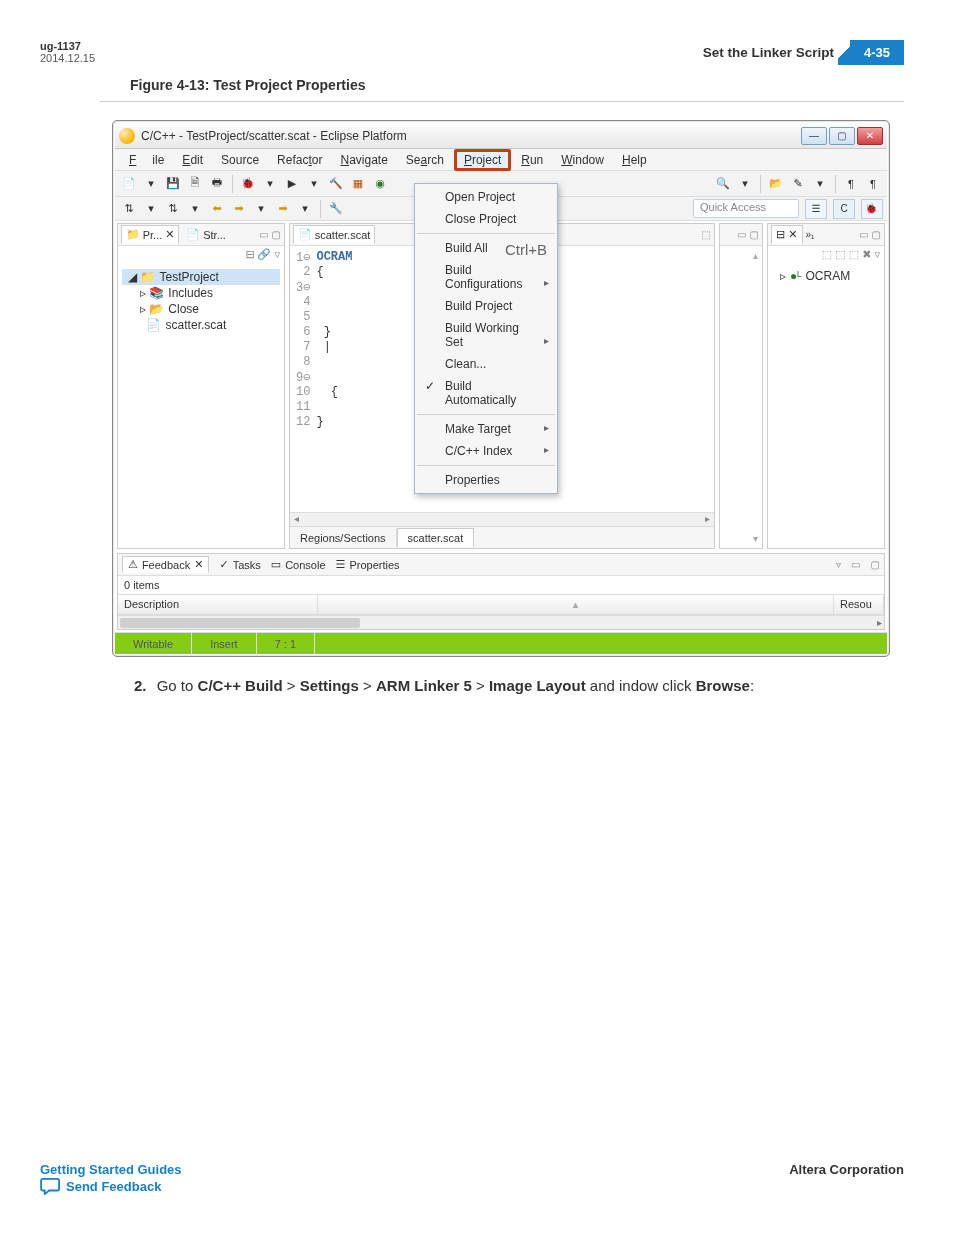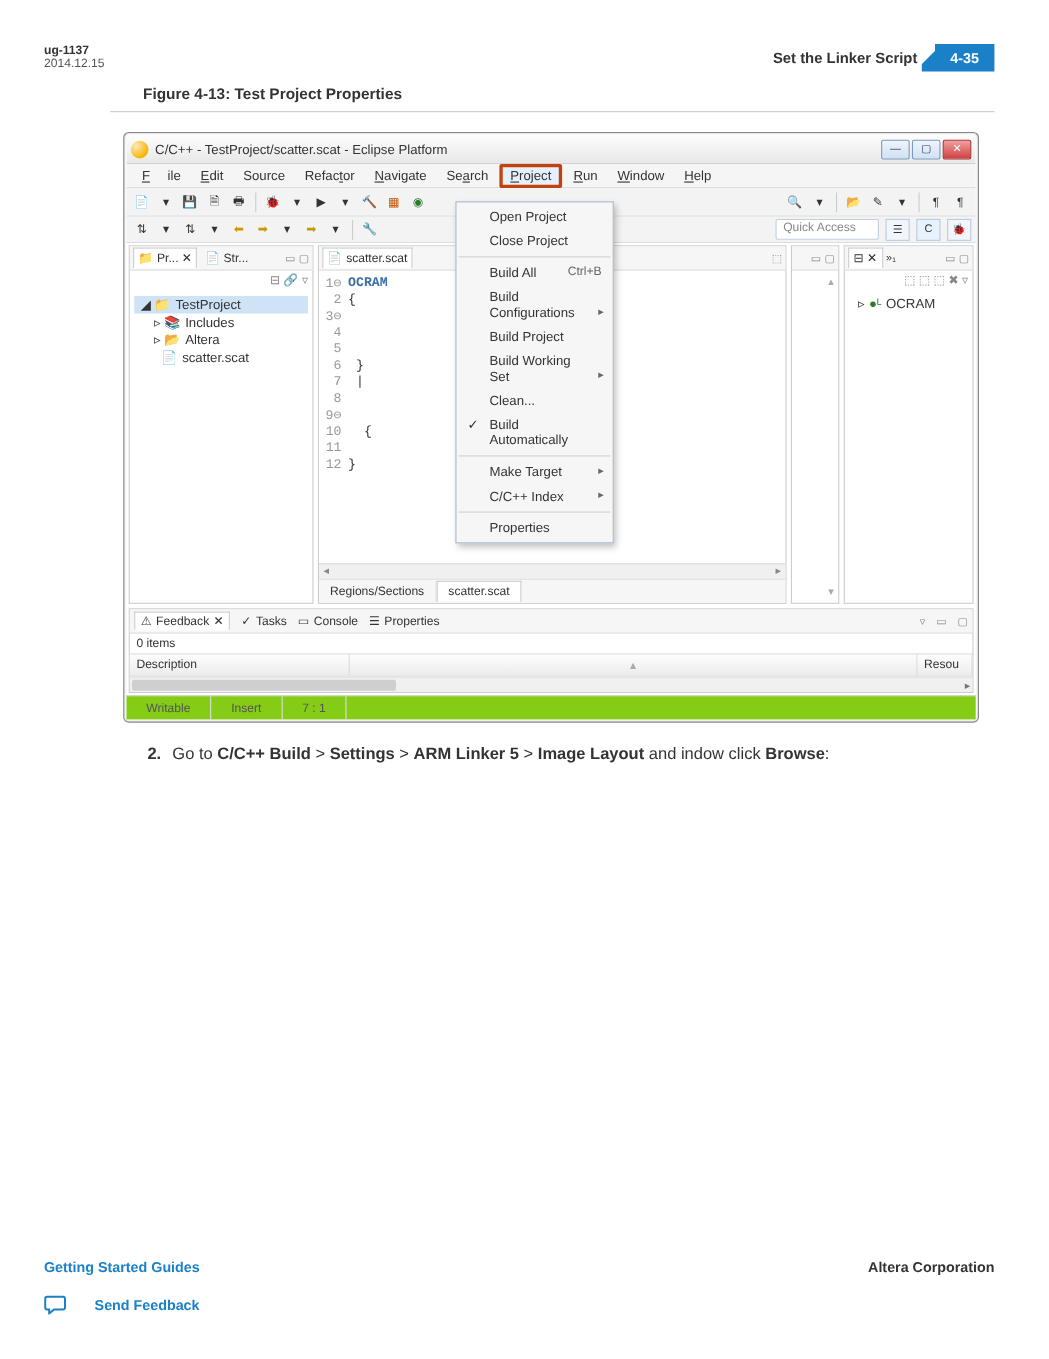--- a/index.html
+++ b/index.html
@@ -28,21 +28,21 @@
 
   .menubar { height:22px; background:#f5f5f5; border-bottom:1px solid #ddd; display:flex; align-items:center; padding:0 6px; font-size:12px; gap:2px;}
   .menubar span { padding:2px 8px; }
   .menubar span u { text-decoration:underline;}
   .menubar span.active { border:3px solid #c2410c; background:#e6f0fb; border-radius:2px; padding:1px 7px;}
 
   .toolbar { height:26px; background:#f3f3f3; border-bottom:1px solid #ddd; display:flex; align-items:center; padding:0 4px; gap:2px; font-size:11px;}
   .toolbar.secondary { height:24px;}
   .tb-item { width:20px;height:20px; display:inline-flex; align-items:center;justify-content:center; font-size:11px;}
   .tb-sep { width:1px; height:18px; background:#ccc; margin:0 3px;}
-  .quick-access { margin-left:auto; border:1px solid #c0d0e0; background:#fff; height:19px; width:94px; padding:1px 6px; font-size:11px; color:#888; border-radius:2px;}
+  .quick-access { margin-left:auto; border:1px solid #c0d0e0; background:#fff; height:19px; width:106px; padding:1px 6px; font-size:11px; color:#888; border-radius:2px;}
   .persp-btn { width:22px;height:20px; border:1px solid #bcd; background:#f0f6fc; margin-left:4px; display:inline-flex;align-items:center;justify-content:center; font-size:10px;}
 
   .ide-body { display:flex; background:#fff; height:330px;}
   .pane { border:1px solid #ccc; margin:2px; background:#fff; display:flex; flex-direction:column;}
   .pane-left { width:168px;}
   .pane-mid { flex:1;}
   .pane-out { width:44px;}
   .pane-right { width:118px;}
 
   .pane-tabs { height:22px; background:#f6f6f6; border-bottom:1px solid #ddd; display:flex; align-items:center; font-size:11px; padding:0 3px; gap:3px;}
@@ -55,21 +55,21 @@
   .tree-toolbar { text-align:right; padding:2px 4px; color:#888; font-size:11px;}
   .tree-row { padding:1px 0 1px 6px; display:flex; align-items:center; gap:4px;}
   .tree-row.selected { background:#cfe3f7;}
   .indent1{padding-left:18px;}
 
   
   .dropdown { position:absolute; left:374px; top:63px; width:144px; background:#f6f6f6; border:1px solid #a8b8cc; box-shadow:2px 3px 6px rgba(0,0,0,.25); font-size:12px; padding:2px 0;}
   .dd-item { padding:4px 28px 4px 30px; position:relative;}
   .dd-sep { height:1px; background:#d0d0d0; margin:3px 2px;}
   .dd-arrow::after{ content:"▸"; position:absolute; right:8px; color:#666; font-size:10px;}
-  .dd-shortcut { position:absolute; right:10px; color:#666; font-size:11px;}
+  .dd-shortcut { position:absolute; right:10px; color:#666; font-size:15px;}
   .dd-check::before{ content:"✓"; position:absolute; left:10px; color:#333;}
 
   
   .editor-body { padding:4px 6px; font-family:"Courier New",monospace; font-size:12px; color:#555; display:flex;}
   .gutter{ text-align:right; color:#999; padding-right:6px;}
   .gutter div{height:15px;}
   .code { color:#333;}
   .code div {height:15px;}
   .code .kw{ color:#3a6ea5; font-weight:bold;}
 
@@ -101,21 +101,21 @@
 
   
   .step-line { margin:20px 0 0 94px; font-size:15px;}
   .step-line .num{ font-weight:bold; margin-right:6px;}
   .step-line b{ font-weight:bold;}
 
   
   .doc-footer { position:absolute; left:40px; right:50px; bottom:40px; font-size:13px;}
   .foot-row1{ display:flex; justify-content:space-between; font-weight:bold;}
   .foot-row1 .left{ color:#1A80C8;}
-  .foot-row2{ margin-top:18px; display:flex; align-items:center; gap:24px;}
+  .foot-row2{ display:flex; align-items:center; gap:4px;}
   .feedback-icon{ width:22px;height:18px;}
   .foot-row2 span{ color:#1A80C8; font-weight:bold; font-size:13px;}
 </style>
 </head>
 <body>
 <div class="page">
 
 <div class="doc-header">
   <div>
     <div class="doc-code">ug-1137</div>
@@ -209,21 +209,21 @@
         <span class="pane-mini">▢</span>
       </div>
       <div class="tree-toolbar">
         <span>⊟</span>
         <span>🔗</span>
         <span>▿</span>
       </div>
       <div class="tree">
         <div class="tree-row selected">◢ 📁 <span>TestProject</span></div>
         <div class="tree-row indent1">▹ 📚 <span>Includes</span></div>
-        <div class="tree-row indent1">▹ 📂 <span>Altera</span></div>
+        <div class="tree-row indent1">▹ 📂 <span>Close</span></div>
         <div class="tree-row indent1">&nbsp;&nbsp;📄 <span>scatter.scat</span></div>
       </div>
     </div>
 
     <div class="pane pane-mid">
       <div class="pane-tabs">
         <span class="pane-tab active">📄 <span>scatter.scat</span></span>
         <span class="spacer"></span>
         <span class="pane-mini">⬚</span>
       </div>

